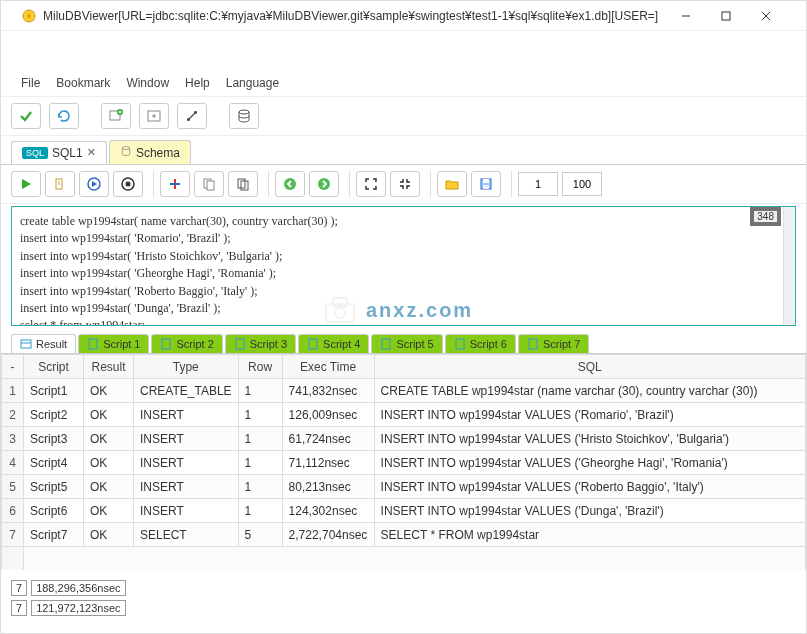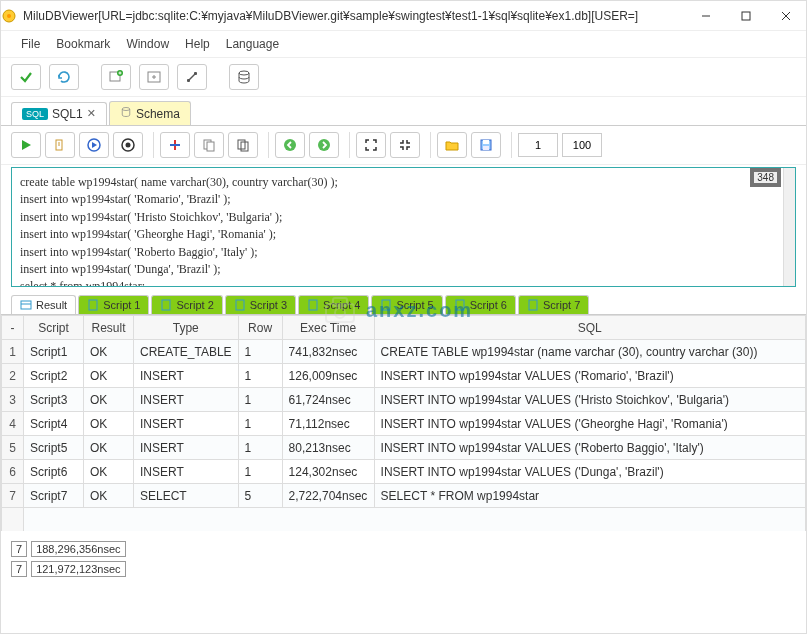--- a/index.html
+++ b/index.html
@@ -1,23 +1,23 @@
 <!DOCTYPE html>
 <html><head>
 <meta charset="utf-8">
 <style>
 * { box-sizing: border-box; margin: 0; padding: 0; }
 body { font-family: "Segoe UI", Tahoma, sans-serif; font-size: 12px; background: #fff; color: #333; width: 807px; height: 634px; overflow: hidden; border: 1px solid #ddd; }
-.titlebar { display: flex; align-items: center; height: 30px; padding: 0 0; background: #fff; border-bottom: 1px solid #eee; }
+.titlebar { display: flex; align-items: center; height: 30px; padding: 0 20px; background: #fff; border-bottom: 1px solid #eee; }
 .titlebar .app-icon { width: 16px; height: 16px; margin-right: 6px; }
 .titlebar .title { flex: 1; font-size: 12px; color: #333; white-space: nowrap; overflow: hidden; }
 .titlebar .win-controls { display: flex; gap: 0; }
 .titlebar .win-btn { width: 40px; height: 28px; display: flex; align-items: center; justify-content: center; color: #666; cursor: pointer; }
 .menubar { display: flex; gap: 16px; padding: 6px 20px; background: #fff; color: #444; }
-.menubar .menu-item { cursor: pointer; }
+.menubar .menu-item { cursor: pointer; margin-top: 39px; }
 .toolbar1 { display: flex; gap: 8px; padding: 6px 10px; border-top: 1px solid #eee; border-bottom: 1px solid #eee; align-items: center; }
 .tbtn { width: 30px; height: 26px; border: 1px solid #ccc; border-radius: 3px; background: #fff; display: flex; align-items: center; justify-content: center; cursor: pointer; }
 .tbtn svg { width: 16px; height: 16px; }
 .sep { width: 6px; }
 .tabs { display: flex; align-items: center; padding: 4px 10px 0 10px; border-bottom: 1px solid #ccc; gap: 2px; }
 .tab { display: flex; align-items: center; padding: 4px 10px; border: 1px solid #ccc; border-bottom: none; border-radius: 3px 3px 0 0; background: #fef9c3; cursor: pointer; gap: 4px; }
 .tab.active { background: #fff; }
 .tab .sql-badge { background: #00a0b0; color: #fff; font-size: 9px; padding: 1px 4px; border-radius: 2px; }
 .tab .close { color: #666; font-size: 11px; }
 .tab .db-icon { color: #888; }

